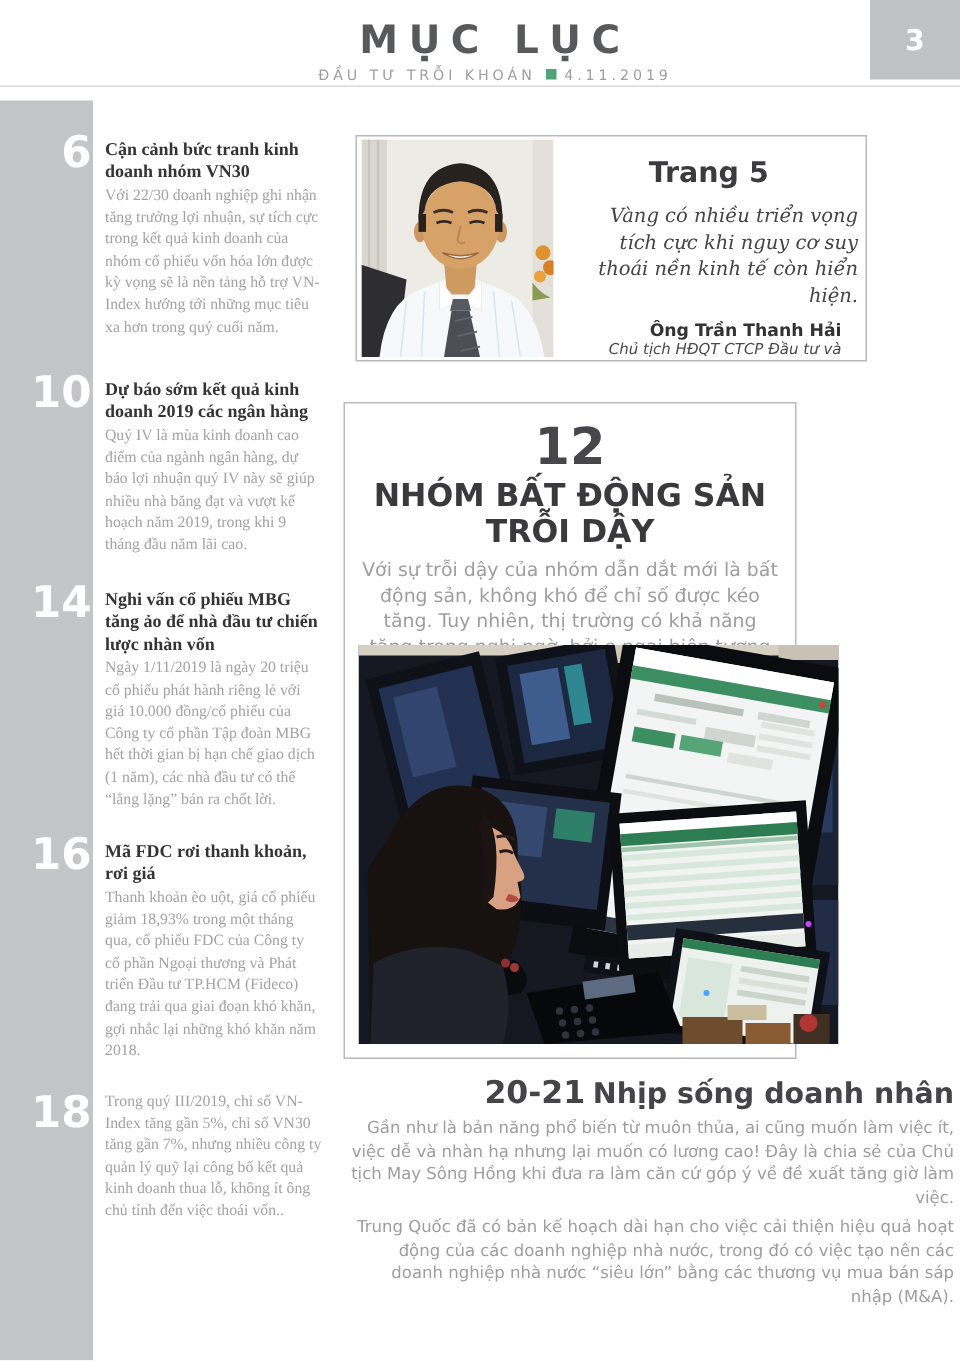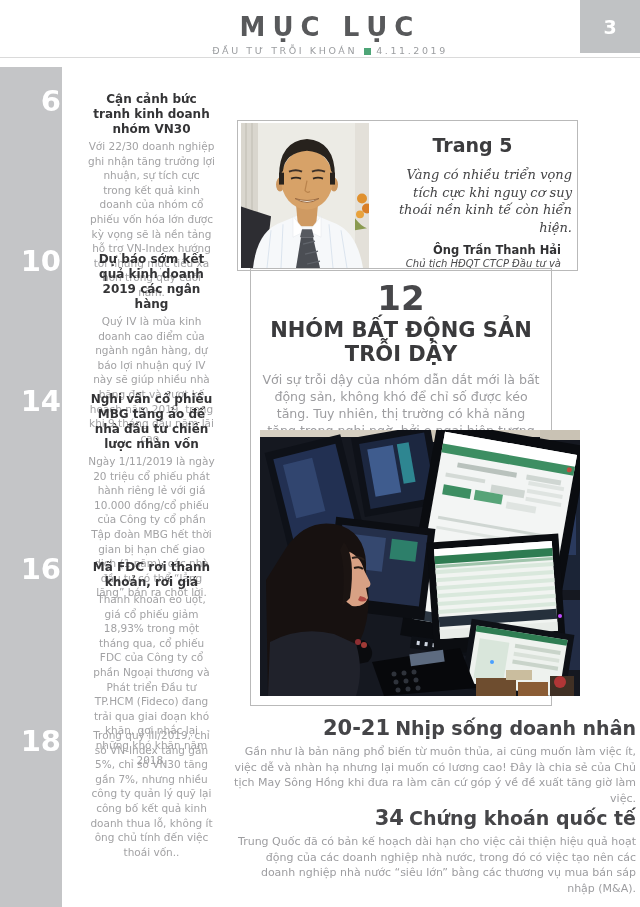--- a/index.html
+++ b/index.html
@@ -12,35 +12,35 @@
   .green-sq{display:inline-block;width:7px;height:7px;background:#4ea577;margin:0 5px 1px 7px;vertical-align:middle;}
   .rule{position:absolute;top:57px;left:0;width:640px;height:1px;background:#dadada;}
   .pagenum{position:absolute;left:580px;top:0;width:60px;height:53px;background:#c0c2c4;
            color:#fff;font-size:19px;font-weight:bold;display:flex;align-items:center;justify-content:center;}
   
   .band{position:absolute;left:0;top:67px;width:62px;height:840px;background:#c4c5c7;}
   
   .toc-item{position:absolute;left:0;width:215px;}
   .toc-num{position:absolute;left:0;top:0;width:62px;text-align:right;color:#fff;
            font-size:29px;line-height:30px;font-weight:bold;padding-right:1px;box-sizing:border-box;}
-  .toc-text{margin-left:88px;text-align:center;}
+  .toc-text{margin-left:70px;text-align:left;font-family:Liberation Serif, serif;}
   .toc-title{font-size:12px;line-height:15px;font-weight:bold;color:#343436;margin-top:6px;}
   .toc-sum{font-size:10.5px;line-height:14.6px;color:#a2a2a4;margin-top:2px;}
   .ti1{top:86px;} .ti2{top:246px;} .ti3{top:386px;} .ti4{top:554px;} .ti5{top:726px;}
   
-  .quote-box{position:absolute;left:237px;top:90px;width:341px;height:151px;border:1px solid #b9b9b9;box-sizing:border-box;margin-top:30px;}
+  .quote-box{position:absolute;left:237px;top:90px;width:341px;height:151px;border:1px solid #b9b9b9;box-sizing:border-box;}
   .qphoto{position:absolute;left:3px;top:2px;width:128px;height:145px;}
   .qtext{position:absolute;left:138px;top:0;right:8px;bottom:0;}
   .qlabel{text-align:center;margin-top:13px;font-size:19px;font-weight:bold;color:#3c3c3e;}
   .qquote{margin:10px 0 0 10px;width:186px;font-family:"DejaVu Serif",serif;font-style:italic;
           font-size:13px;line-height:17.5px;color:#434345;text-align:right;}
   .qauthor{text-align:right;margin-top:7px;font-weight:bold;font-size:11.5px;color:#323234;padding-right:8px;}
   .qrole{text-align:right;font-style:italic;font-size:10px;line-height:14.5px;color:#48484a;padding-right:8px;}
   
-  .feature-box{position:absolute;left:250px;top:268px;width:302px;height:438px;border:1px solid #b9b9b9;
+  .feature-box{position:absolute;left:229px;top:268px;width:302px;height:438px;border:1px solid #b9b9b9;
                box-sizing:border-box;text-align:center;}
   .fnum{margin-top:11px;font-size:34px;line-height:36px;font-weight:bold;color:#47474a;}
   .ftitle{font-size:21px;font-weight:bold;color:#3a3a3c;margin-top:2px;}
   .fsum{margin:5px 11px 0;font-size:12.6px;line-height:17px;color:#9d9da0;}
   .fphoto{position:absolute;left:9px;bottom:9px;width:320px;height:266px;}
   
   .bsec{position:absolute;right:4px;text-align:right;}
   .bs1{top:716px;width:402px;} .bs2{top:806px;width:404px;}
   .bpage{font-size:21px;font-weight:bold;color:#454548;}
   .btitle{font-size:19px;font-weight:bold;color:#454548;}
@@ -268,20 +268,16 @@
   </div>
 
   <div class="bsec bs1">
     <div>
       <span class="bpage">20-21</span>
       <span class="btitle">Nhịp sống doanh nhân</span>
     </div>
     <div class="bbody">Gần như là bản năng phổ biến từ muôn thủa, ai cũng muốn làm việc ít, việc dễ và nhàn hạ nhưng lại muốn có lương cao! Đây là chia sẻ của Chủ tịch May Sông Hồng khi đưa ra làm căn cứ góp ý về đề xuất tăng giờ làm việc.</div>
   </div>
   <div class="bsec bs2">
-    <div>
-      <span class="bpage">34</span>
-      <span class="btitle">Chứng khoán quốc tế</span>
-    </div>
     <div class="bbody">Trung Quốc đã có bản kế hoạch dài hạn cho việc cải thiện hiệu quả hoạt động của các doanh nghiệp nhà nước, trong đó có việc tạo nên các doanh nghiệp nhà nước “siêu lớn” bằng các thương vụ mua bán sáp nhập (M&amp;A).</div>
   </div>
 
 </div>
 
 </body></html>

